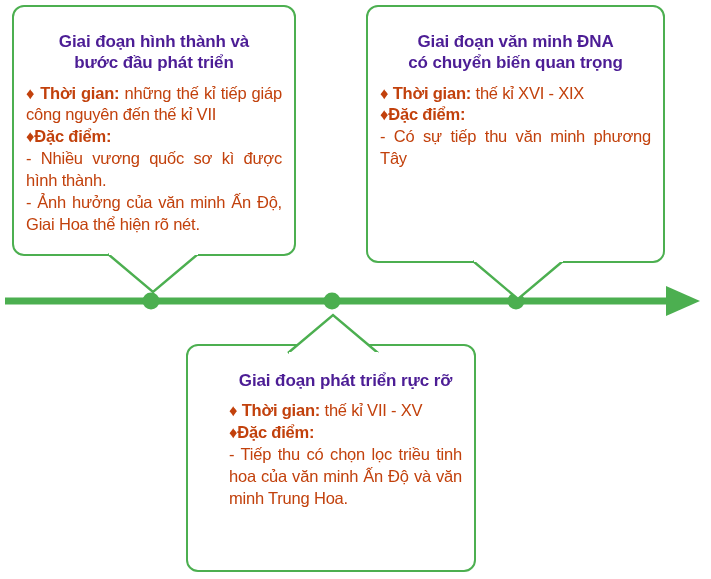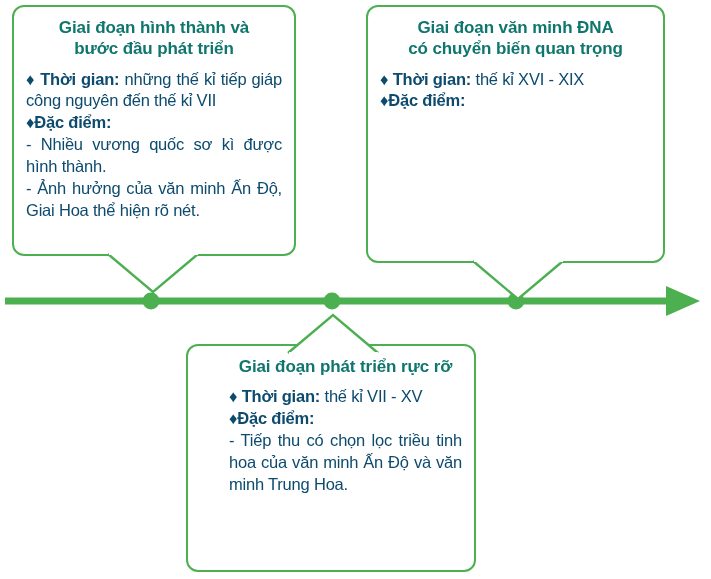--- a/index.html
+++ b/index.html
@@ -33,30 +33,30 @@
     z-index: 3;
   }
 
   .callout-inner {
     padding: 8px 12px 6px 12px;
   }
 
   .callout-title {
     font-size: 17px;
     font-weight: bold;
-    color: #0f766e;
+    color: #4c1d95;
     text-align: center;
     line-height: 1.25;
-    margin: 2px 0 9px 0;
+    margin: 16px 0 9px 0;
     letter-spacing: -0.1px;
   }
 
   .callout-line {
     font-size: 16.5px;
-    color: #0c4a6e;
+    color: #c2410c;
     line-height: 1.33;
     text-align: justify;
     text-justify: inter-word;
     margin: 0;
     letter-spacing: -0.2px;
   }
   .callout-line.nojust {
     text-align: left;
   }
   .callout-line b {
@@ -126,20 +126,21 @@
         <span>có chuyển biến quan trọng</span>
       </div>
       <p class="callout-line nojust">
         <span class="bullet">♦</span>
         <b>Thời gian:</b>
         <span>thế kỉ XVI - XIX</span>
       </p>
       <p class="callout-line nojust">
         <span class="bullet">♦</span><b>Đặc điểm:</b>
       </p>
+      <p class="callout-line">- Có sự tiếp thu văn minh phương Tây</p>
     </div>
   </div>
   <svg class="tail" style="left:473px; top:259px;" width="92" height="44" viewBox="0 0 92 44">
     <path d="M0,2 L45,40 L90,2" fill="#ffffff" stroke="#4CAF50" stroke-width="2.4" stroke-linejoin="miter" stroke-linecap="butt"></path>
     <rect x="1" y="0" width="89" height="3" fill="#ffffff"></rect>
   </svg>
 
   <div class="callout" style="left:186px; top:344px; width:290px; height:228px;padding-left:29px;">
     <div class="callout-inner">
       <div class="callout-title">

